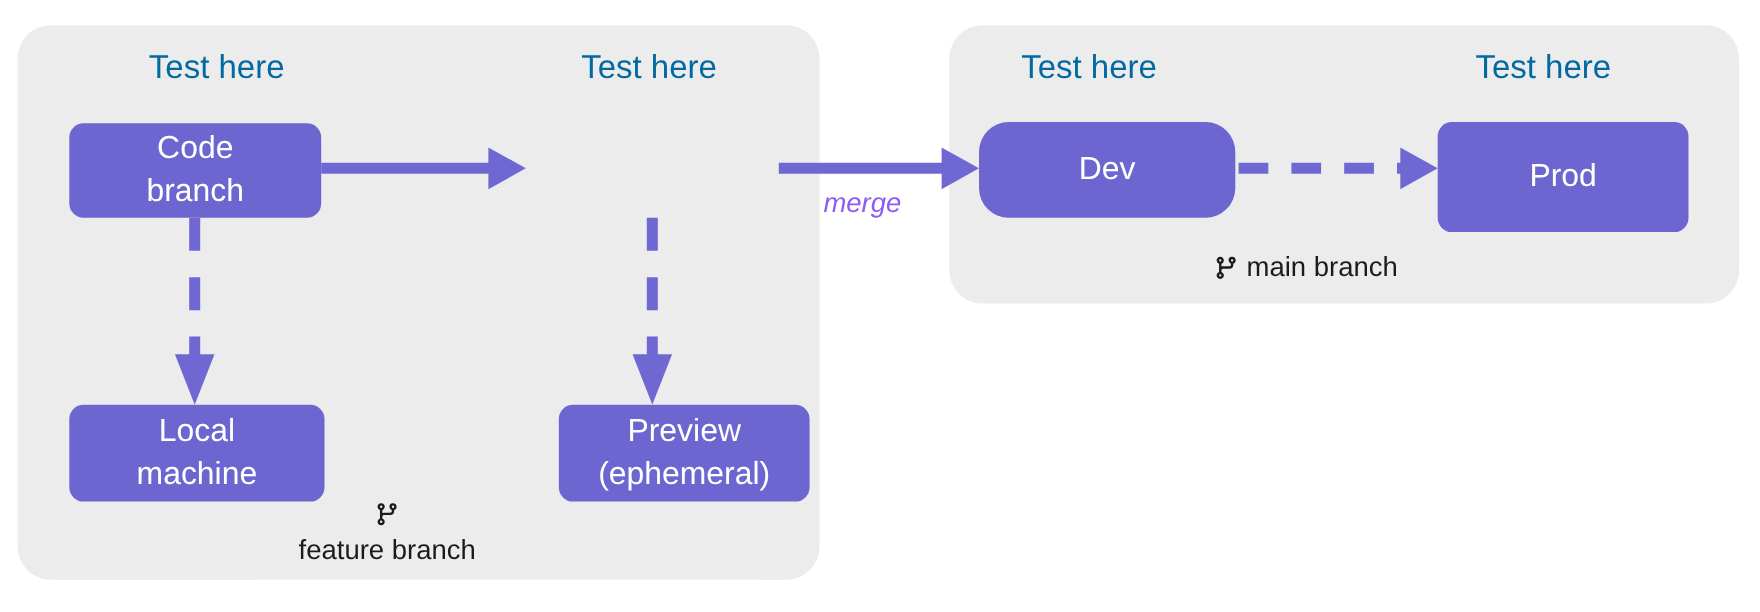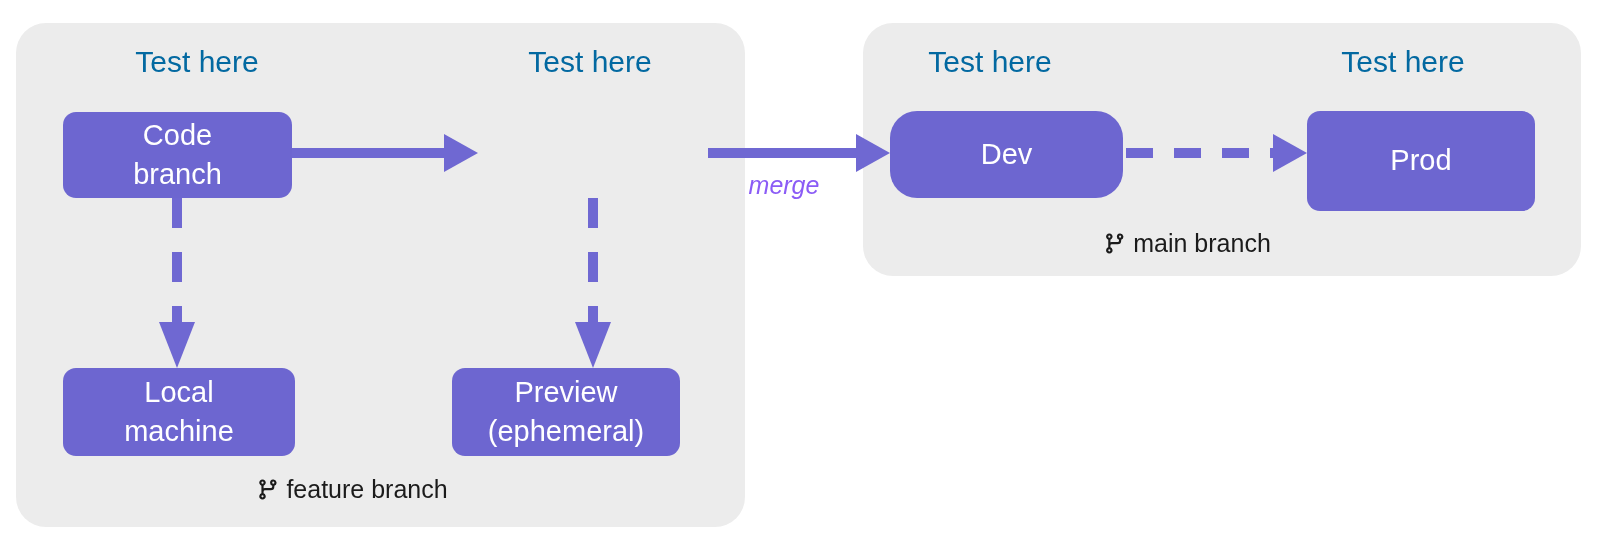--- a/index.html
+++ b/index.html
@@ -42,21 +42,21 @@
     align-items: center;
     justify-content: center;
     text-align: center;
     white-space: pre-line;
   }
   .node-code-branch   { left: 63px;   top: 112px; width: 229px; height: 86px; }
   .node-pull-request  { left: 478px;  top: 112px; width: 230px; height: 86px; }
   .node-dev           { left: 890px;  top: 111px; width: 233px; height: 87px; border-radius: 27px; }
   .node-prod          { left: 1307px; top: 111px; width: 228px; height: 100px; }
   .node-local-machine { left: 63px;   top: 368px; width: 232px; height: 88px; }
-  .node-preview       { left: 452px;  top: 368px; width: 228px; height: 88px; }
+  .node-preview       { left: 508px;  top: 368px; width: 228px; height: 88px; }
 
   .edge-label {
     position: absolute;
     transform: translateX(-50%);
     font-size: 25px;
     color: #8b5cf6;
     white-space: nowrap;
     font-style: italic;
   }
   .merge-label { left: 784px; top: 171px; }
@@ -64,21 +64,21 @@
   .branch-label {
     position: absolute;
     transform: translateX(-50%);
     display: flex;
     align-items: center;
     gap: 7px;
     font-size: 25px;
     color: #1b1b1b;
     white-space: nowrap;
   }
-  .branch-label-feature { left: 352px;  top: 475px; }
+  .branch-label-feature { left: 352px;  top: 456px; flex-direction: column; }
   .branch-label-main    { left: 1187px; top: 229px; }
   .branch-icon { width: 23px; height: 23px; display: block; }
 
   .arrow-layer {
     position: absolute;
     left: 0; top: 0;
     width: 1600px; height: 556px;
     pointer-events: none;
   }
   .arrow-stroke { stroke: #6f68d2; stroke-width: 10; fill: none; }

